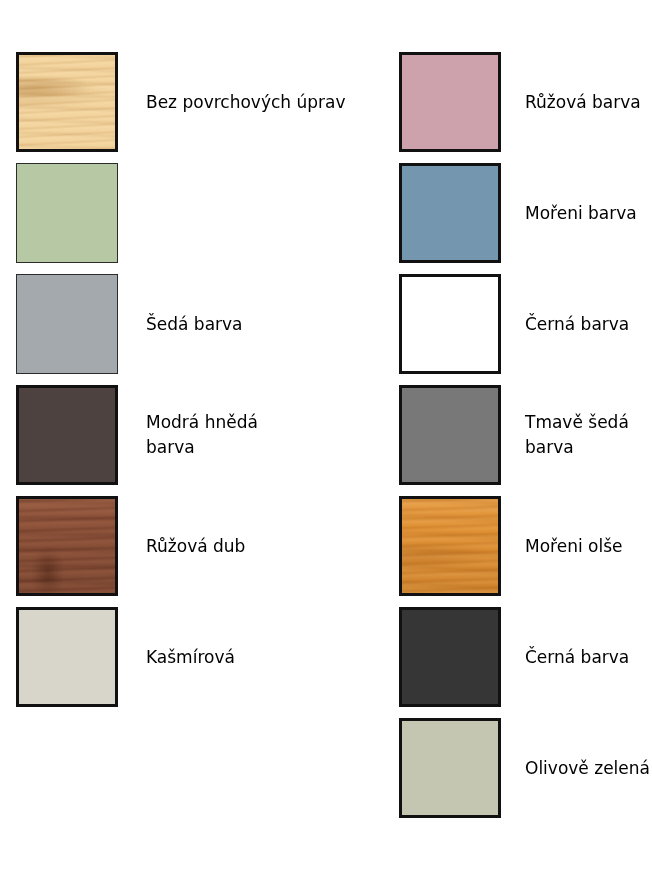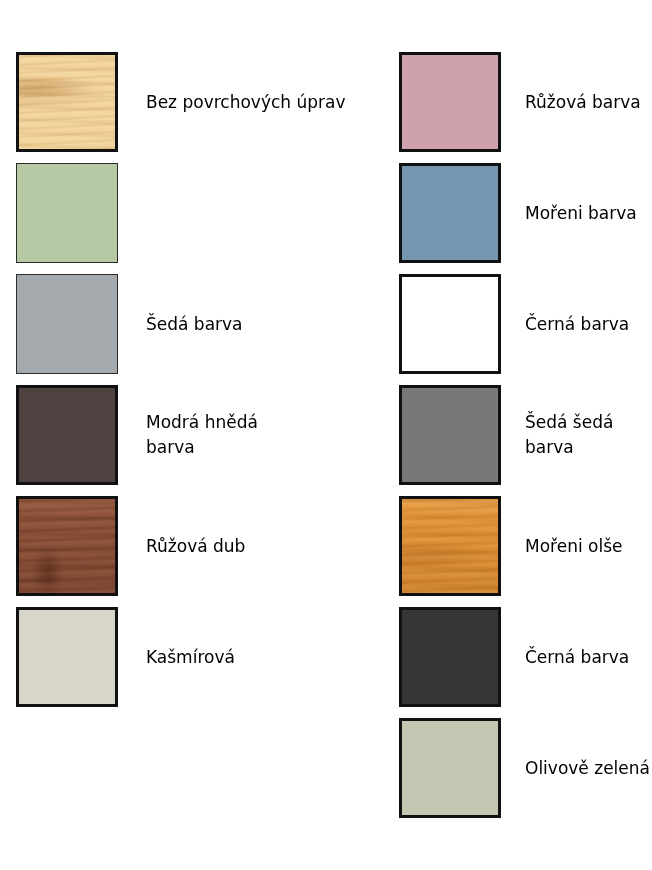--- a/index.html
+++ b/index.html
@@ -171,21 +171,21 @@
       <div class="swatch-row">
         <div class="swatch-chip border-thick" style="background: rgb(116, 150, 174); border-color: rgb(17, 17, 17);"></div>
         <div class="swatch-label">Mořeni barva</div>
       </div>
       <div class="swatch-row">
         <div class="swatch-chip border-thick" style="background: rgb(255, 255, 255); border-color: rgb(17, 17, 17);"></div>
         <div class="swatch-label">Černá barva</div>
       </div>
       <div class="swatch-row">
         <div class="swatch-chip border-thick" style="background: rgb(120, 120, 120); border-color: rgb(17, 17, 17);"></div>
-        <div class="swatch-label">Šedá šedá
+        <div class="swatch-label">Tmavě šedá
 barva</div>
       </div>
       <div class="swatch-row">
         <div class="swatch-chip border-thick" style="background: rgb(223, 143, 49); border-color: rgb(17, 17, 17);">
           <span class="grain alder"></span>
         </div>
         <div class="swatch-label">Mořeni olše</div>
       </div>
       <div class="swatch-row">
         <div class="swatch-chip border-thick" style="background: rgb(54, 54, 54); border-color: rgb(17, 17, 17);"></div>

